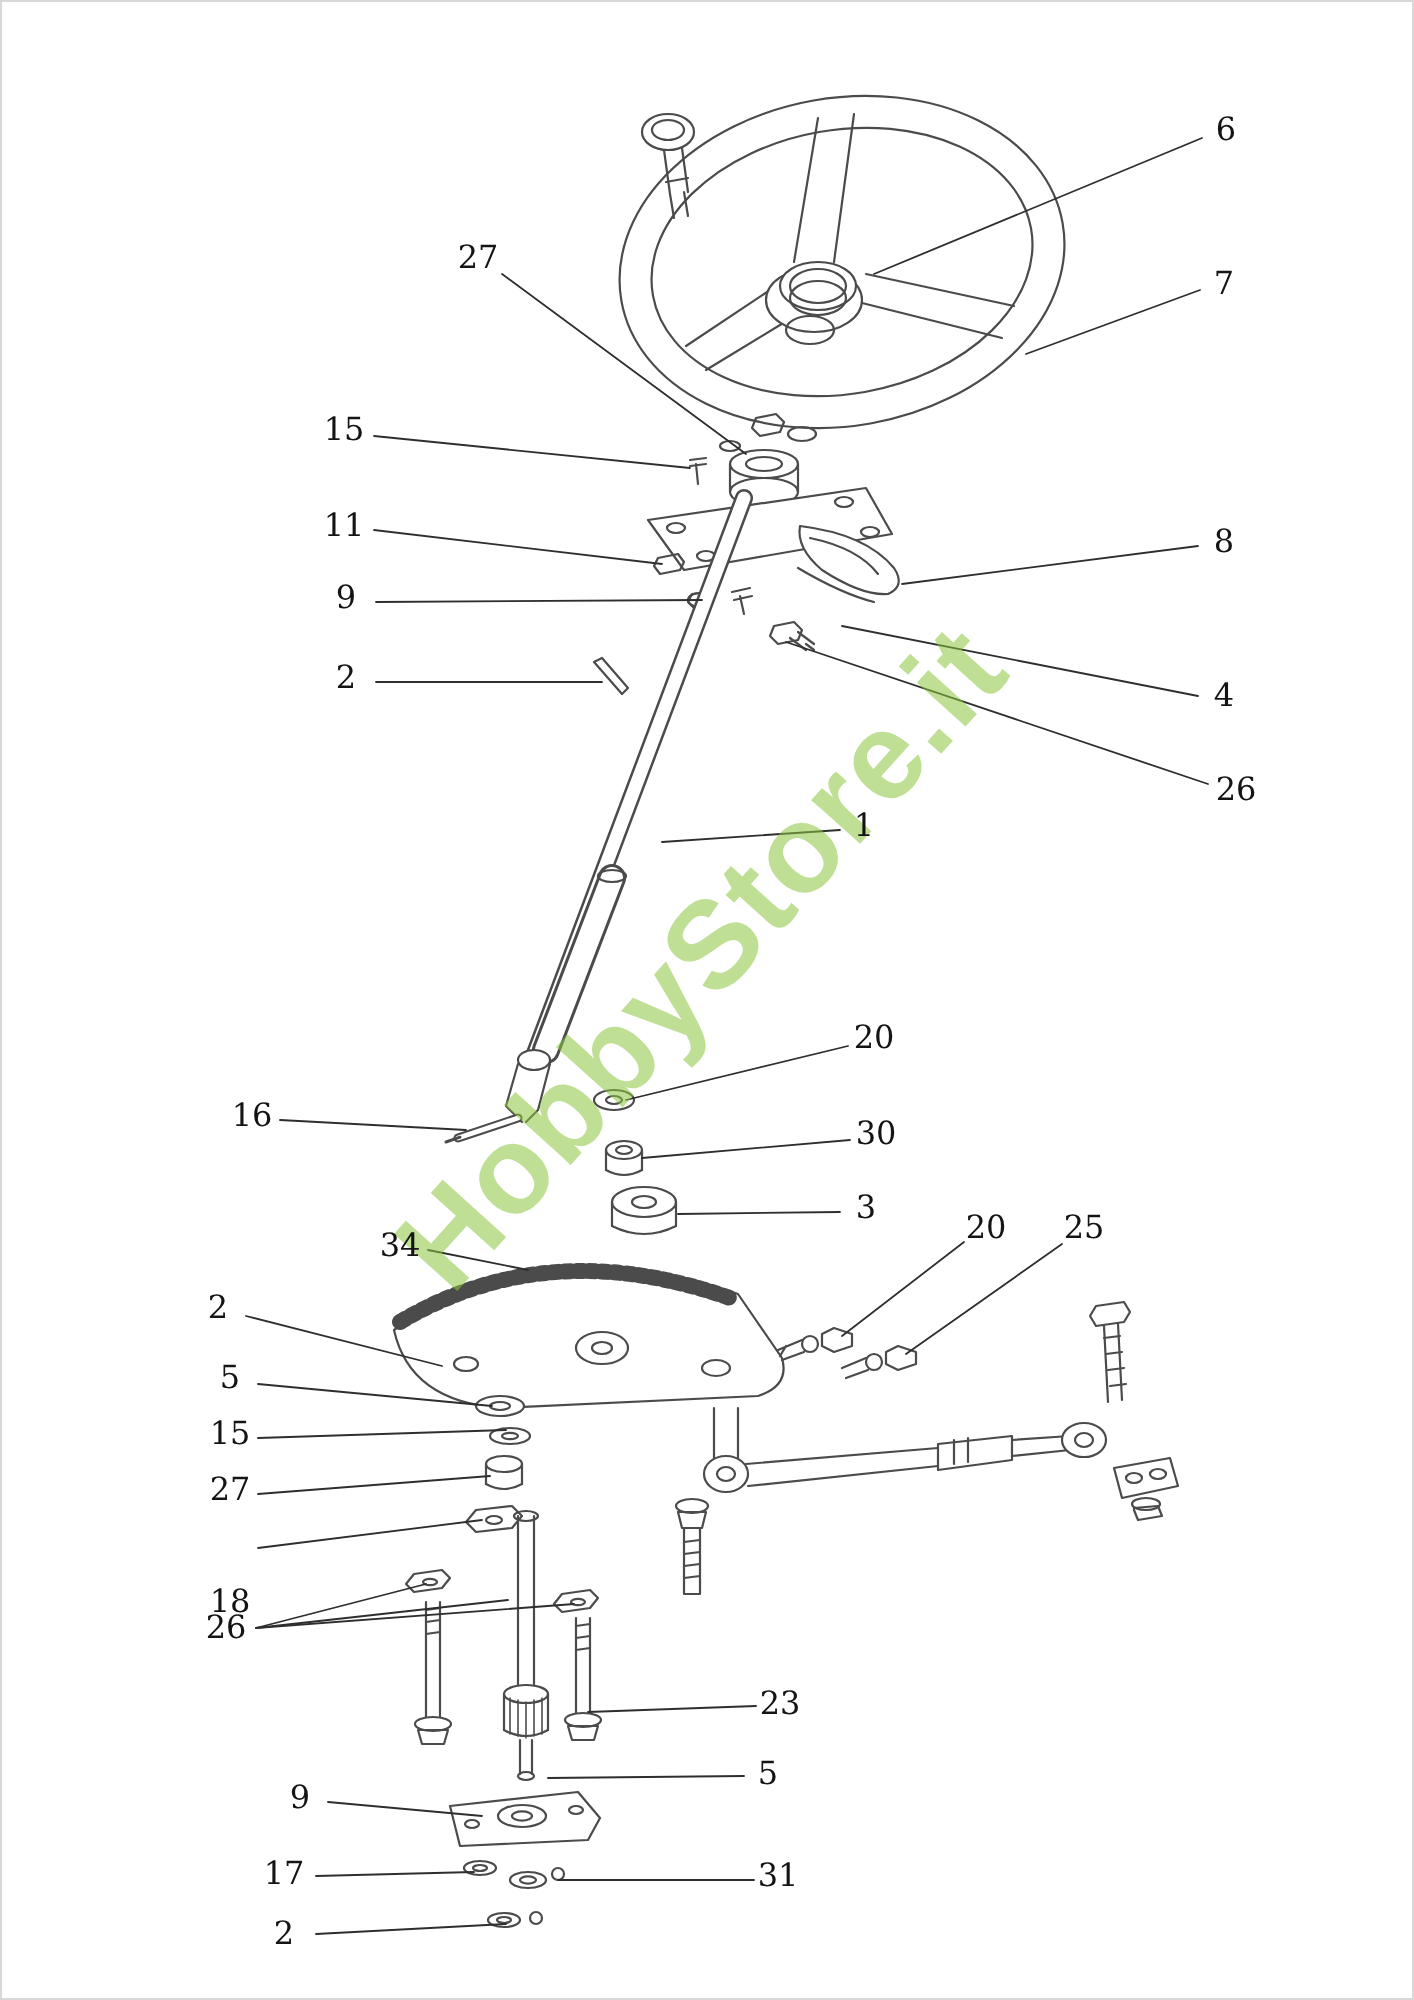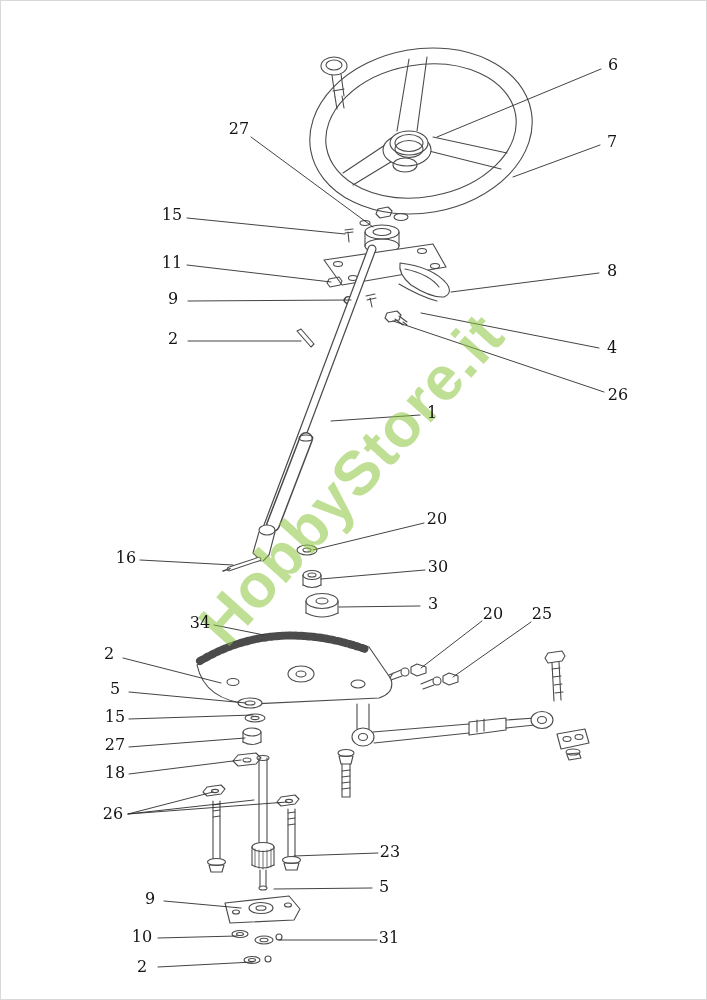--- a/index.html
+++ b/index.html
@@ -257,22 +257,22 @@
   <div class="callout" style="left:125px;top:557px">16</div>
   <div class="callout" style="left:437px;top:566px">30</div>
   <div class="callout" style="left:432px;top:603px">3</div>
   <div class="callout" style="left:199px;top:622px">34</div>
   <div class="callout" style="left:492px;top:613px">20</div>
   <div class="callout" style="left:541px;top:613px">25</div>
   <div class="callout" style="left:108px;top:653px">2</div>
   <div class="callout" style="left:114px;top:688px">5</div>
   <div class="callout" style="left:114px;top:716px">15</div>
   <div class="callout" style="left:114px;top:744px">27</div>
-  <div class="callout" style="left:114px;top:772px">18</div>
+  <div class="callout" style="left:114px;top:800px">18</div>
   <div class="callout" style="left:112px;top:813px">26</div>
   <div class="callout" style="left:389px;top:851px">23</div>
   <div class="callout" style="left:383px;top:886px">5</div>
   <div class="callout" style="left:149px;top:898px">9</div>
-  <div class="callout" style="left:141px;top:936px">10</div>
+  <div class="callout" style="left:141px;top:936px">17</div>
   <div class="callout" style="left:388px;top:937px">31</div>
   <div class="callout" style="left:141px;top:966px">2</div>
 
 </div>
 
 </body></html>

